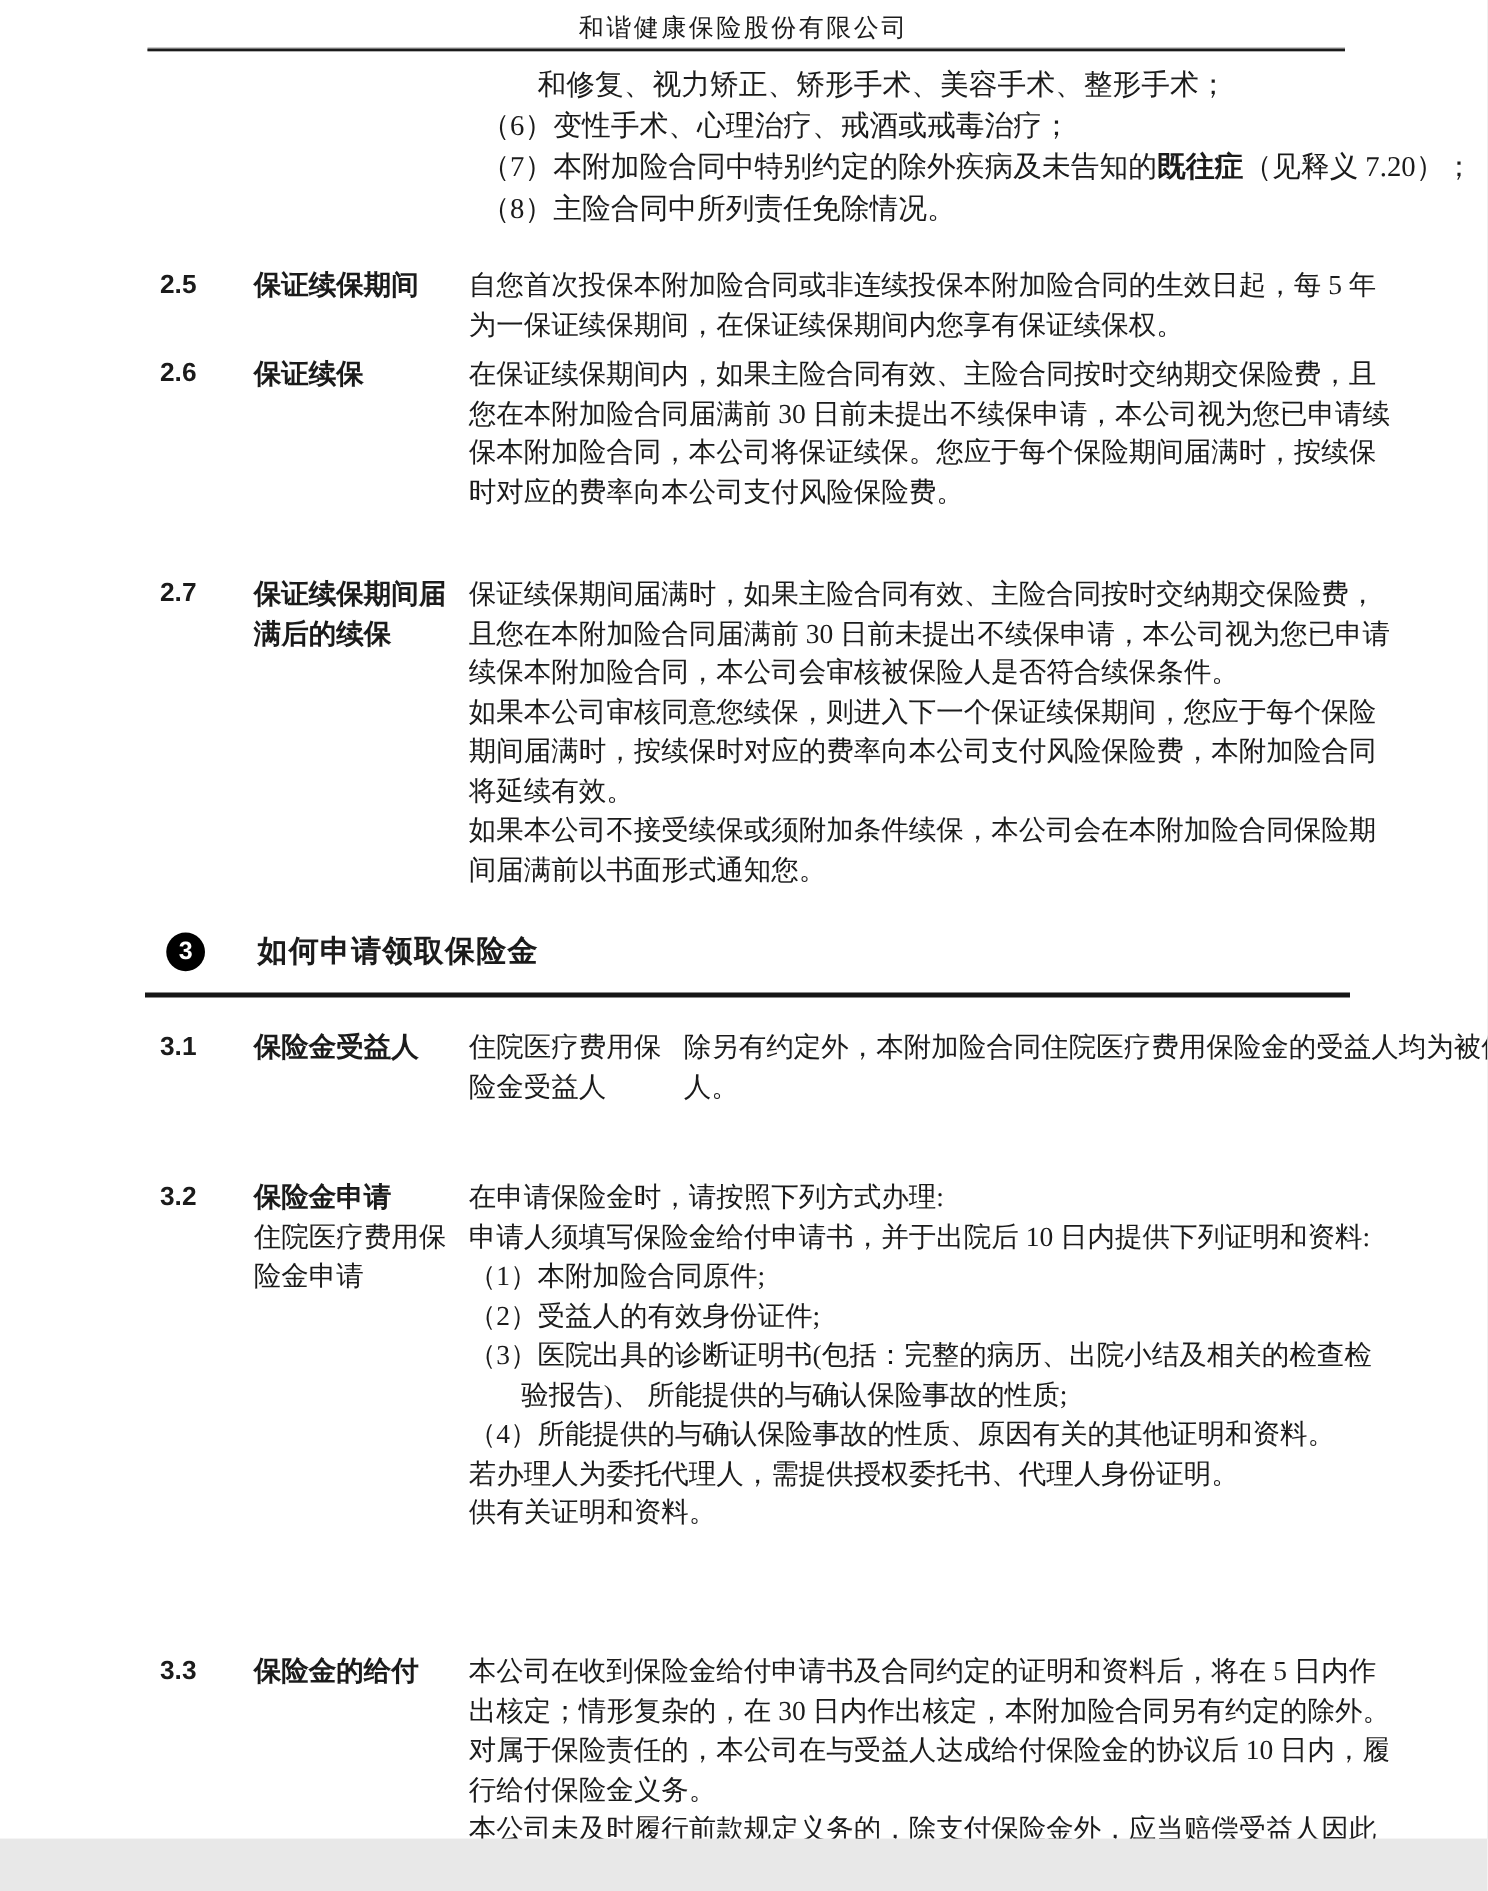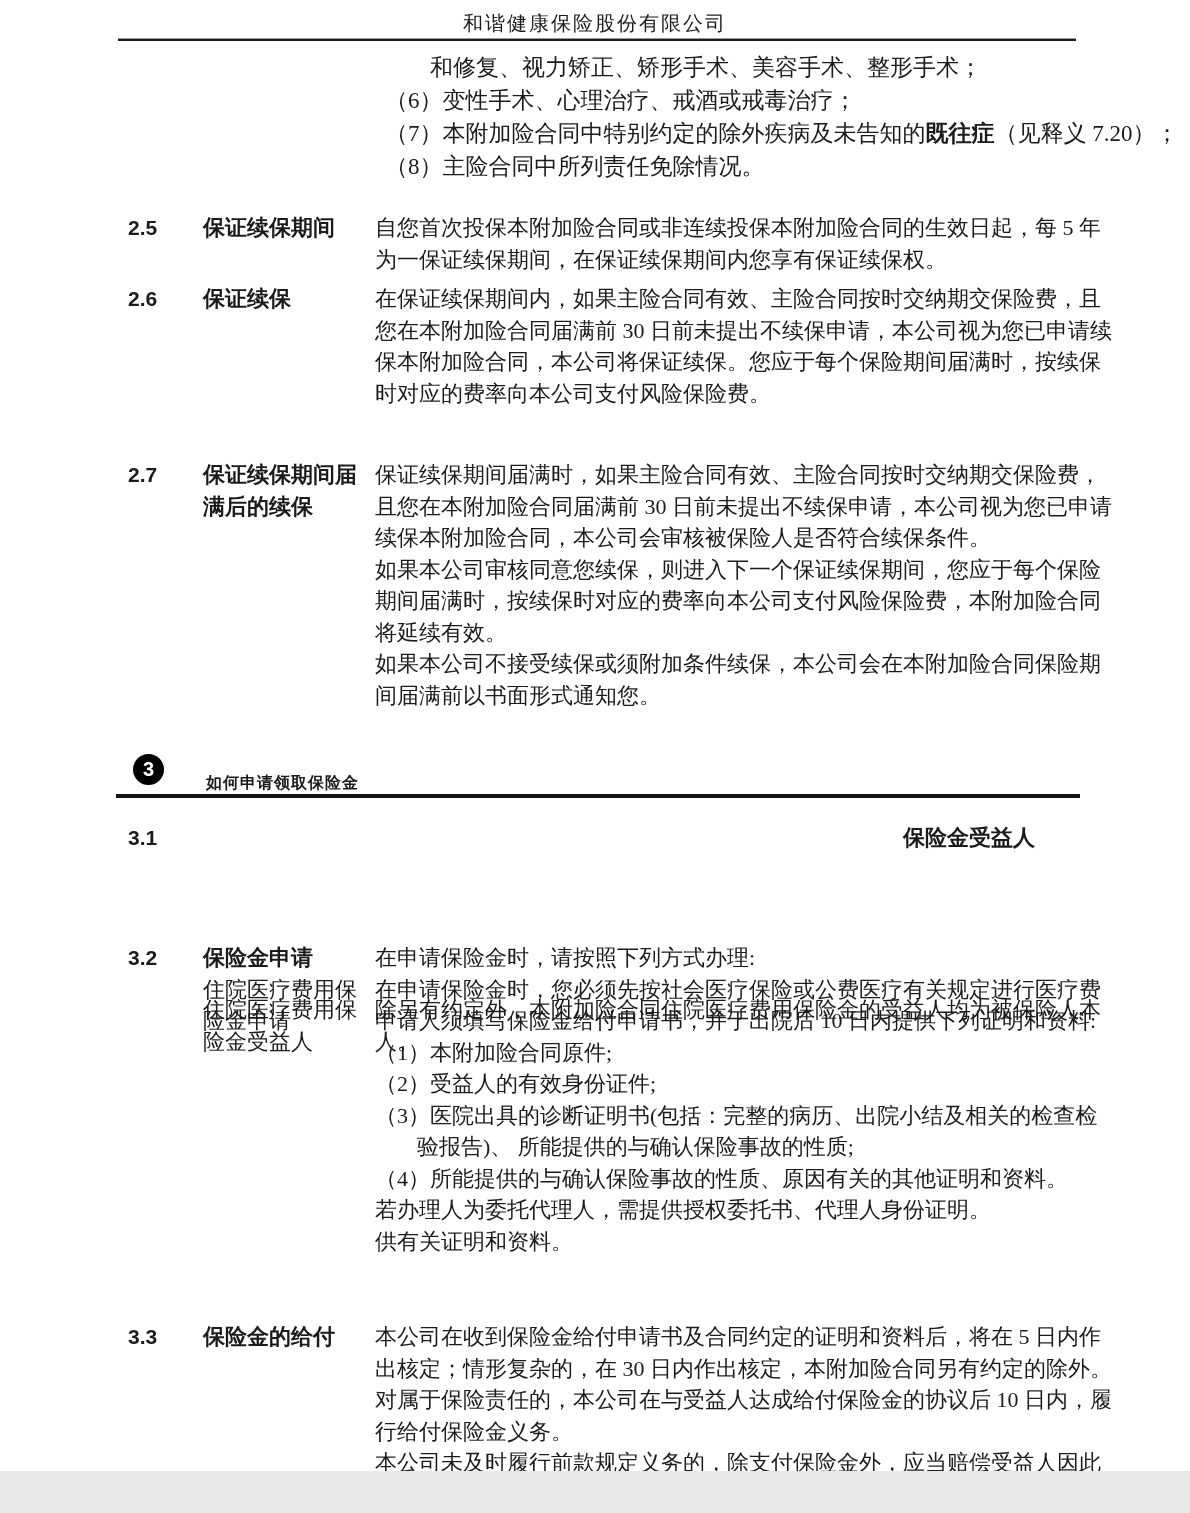--- a/index.html
+++ b/index.html
@@ -52,40 +52,40 @@
     width:700px;flex:0 0 700px;
     font-family:"Liberation Serif", serif;
     font-size:22px;line-height:31.5px;
   }
   .body .ln{white-space:nowrap;}
   .body .ln.hang{padding-left:42px;}
   .sublabel{
     font-family:"Liberation Serif", serif;
     font-weight:normal;font-size:22px;line-height:31.5px;
   }
-  .stack{display:flex;flex-direction:column;width:872px;align-items:flex-end;}
+  .stack{display:flex;flex-direction:row;width:872px;}
   .subrow{display:flex;}
   .subcol{width:172px;flex:0 0 172px;}
   
   .sec3-head{
     position:absolute;left:133px;top:745px;
     display:flex;align-items:center;
   }
   .badge{
     width:31px;height:31px;border-radius:50%;
     background:#000;color:#fff;
     display:flex;align-items:center;justify-content:center;
     font-family:"Liberation Sans", sans-serif;
     font-weight:bold;font-size:20px;
     flex:0 0 31px;
   }
   .sec3-title{
     margin-left:42px;
     font-family:"Liberation Sans", sans-serif;
-    font-weight:bold;font-size:16px;letter-spacing:1px;margin-top:28px;
+    font-weight:bold;font-size:24px;letter-spacing:1px;
   }
   .sec3-rule{
     position:absolute;left:116px;top:794px;width:964px;height:3.5px;
     background:#161616;
   }
   
   .page-num{
     position:absolute;left:0;top:1474px;width:100%;
     text-align:center;
     font-family:"Liberation Sans", sans-serif;
@@ -172,21 +172,20 @@
     <div class="num">3.2</div>
     <div class="label">
       <div>保险金申请</div>
       <div class="sublabel">
         <div>住院医疗费用保</div>
         <div>险金申请</div>
       </div>
     </div>
     <div class="body">
       <div class="ln">在申请保险金时，请按照下列方式办理:</div>
-      <div class="ln">在申请保险金时，您必须先按社会医疗保险或公费医疗有关规定进行医疗费</div>
       <div class="ln">申请人须填写保险金给付申请书，并于出院后 10 日内提供下列证明和资料:</div>
       <div class="ln">（1）本附加险合同原件;</div>
       <div class="ln">（2）受益人的有效身份证件;</div>
       <div class="ln">（3）医院出具的诊断证明书(包括：完整的病历、出院小结及相关的检查检</div>
       <div class="ln hang">验报告)、 所能提供的与确认保险事故的性质;</div>
       <div class="ln">（4）所能提供的与确认保险事故的性质、原因有关的其他证明和资料。</div>
       <div class="ln">若办理人为委托代理人，需提供授权委托书、代理人身份证明。</div>
       <div class="ln">供有关证明和资料。</div>
     </div>
   </div>

